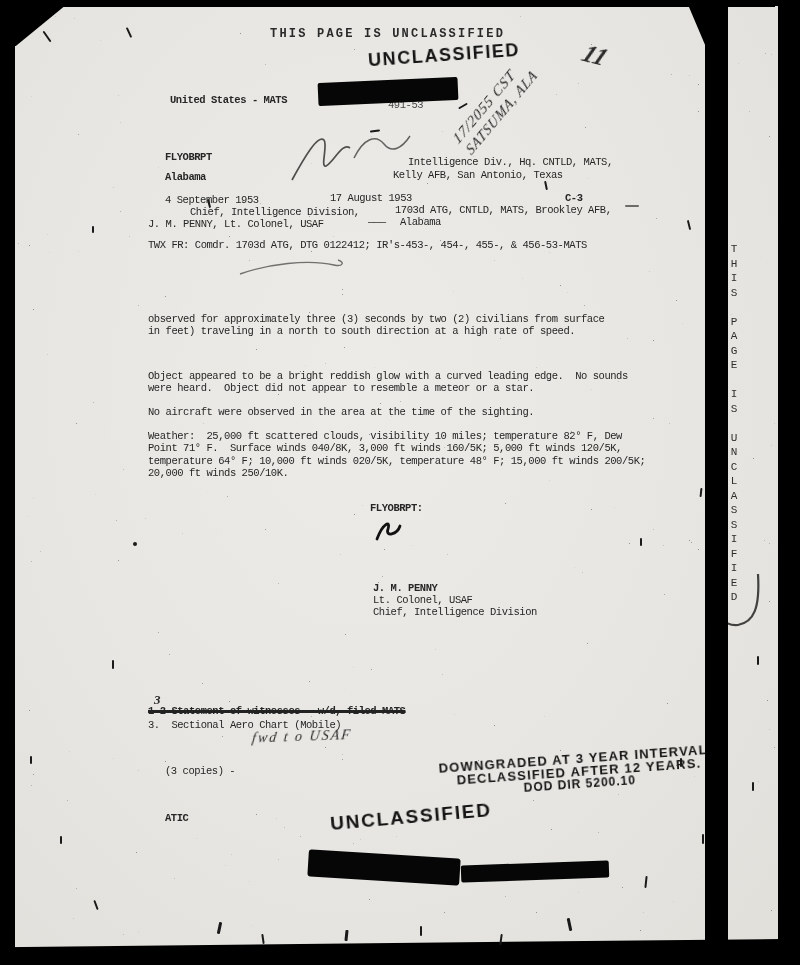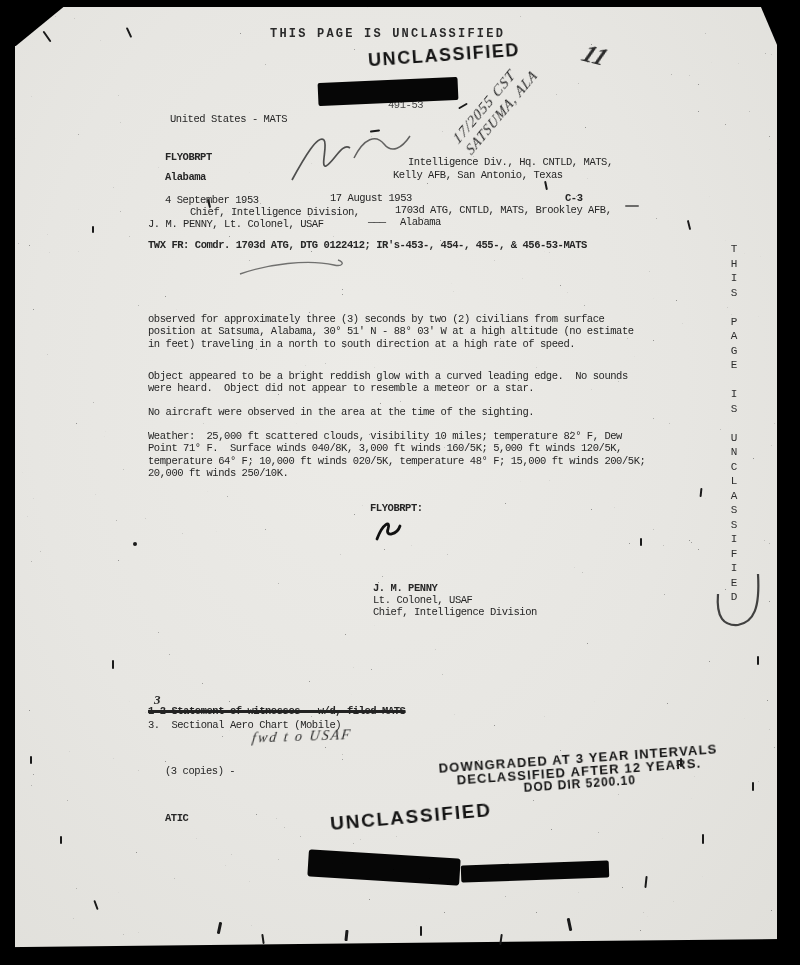--- a/index.html
+++ b/index.html
@@ -1,18 +1,18 @@
 <!DOCTYPE html>
 <html><head>
 <meta charset="utf-8">
 <style>
   * { margin:0; padding:0; box-sizing:border-box; }
   html,body { width:800px; height:965px; background:#000; overflow:hidden; }
   #canvas {
-    position:relative; width:800px; height:965px; background:#bef264;
+    position:relative; width:728px; height:965px; background:#bef264;
     font-family:"Liberation Mono","DejaVu Sans Mono",monospace;
   }
   #paper {
     position:absolute; left:14px; top:6px; width:764px; height:944px;
     background:radial-gradient(ellipse at 45% 40%, #ecebe7 0%, #e7e6e2 55%, #e0dfda 100%);
   }
   .t {
     position:absolute; font-family:"Liberation Mono","DejaVu Sans Mono",monospace;
     font-size:10.5px; letter-spacing:-0.45px; color:#262626; white-space:pre;
     filter:blur(0.2px);
@@ -42,21 +42,21 @@
 <body>
 
 <div id="canvas">
 
   <div id="paper"></div>
 
   <div class="t" style="left:270px; top:27px; font-size:12px; letter-spacing:2.2px; font-weight:bold; color:#2a2a2a;">THIS PAGE IS UNCLASSIFIED</div>
 
   <div class="stamp" style="left:368px; top:45px; font-size:18px; letter-spacing:1.6px; transform:rotate(-4deg);">UNCLASSIFIED</div>
 
-  <div class="t" style="left:170px; top:113px; font-weight:normal;">United States - MATS</div>
+  <div class="t" style="left:170px; top:94px; font-weight:bold;">United States - MATS</div>
 
   <div class="t" style="left:388px; top:99px; color:#4a4a4a; z-index:4;">491-53</div>
 
   <div class="redaction" style="left:318px; top:80px; width:140px; height:23px; transform:rotate(-2.5deg); z-index:5; border-radius:2px;"></div>
 
   <div style="position:absolute; left:449px; top:136px; transform:rotate(-50deg); transform-origin:0 0;">
     <div class="hand" style="position:static; font-size:15px; letter-spacing:1px; transform:skewX(-10deg);">17/2055 CST</div>
     <div class="hand" style="position:static; font-size:14px; letter-spacing:1px; transform:skewX(-10deg); margin-top:1px;">SATSUMA, ALA</div>
   </div>
 
@@ -76,30 +76,29 @@
   <div class="t" style="left:330px; top:192px;">17 August 1953</div>
   <div class="t" style="left:565px; top:192px; font-weight:bold;">C-3</div>
 
   <div class="t" style="left:190px; top:206px;">Chief, Intelligence Division,</div>
   <div class="t" style="left:395px; top:204px;">1703d ATG, CNTLD, MATS, Brookley AFB,</div>
 
   <div class="t" style="left:148px; top:218px;">J. M. PENNY, Lt. Colonel, USAF</div>
   <div class="t" style="left:368px; top:216px; color:#333;">———</div>
   <div class="t" style="left:400px; top:216px;">Alabama</div>
 
-  <div class="t" style="left:148px; top:239px; font-weight:bold;">TWX FR: Comdr. 1703d ATG, DTG 0122412; IR's-453-, 454-, 455-, &amp; 456-53-MATS</div>
+  <div class="t" style="left:148px; top:239px; font-weight:normal;">TWX FR: Comdr. 1703d ATG, DTG 0122412; IR's-453-, 454-, 455-, &amp; 456-53-MATS</div>
 
   <svg class="overlay" style="left:238px; top:256px;" width="120" height="22">
     <path d="M2 18 C30 8 70 3 96 9 C105 11 107 6 100 4" fill="none" stroke="#3c3c3c" stroke-width="1.4" opacity="0.7"></path>
   </svg>
 
 
   <div class="para" style="left:148px; top:313px;">
     <div class="line">observed for approximately three (3) seconds by two (2) civilians from surface</div>
-    <div class="line">position at Satsuma, Alabama, 30° 51' N - 88° 03' W at a high altitude (no estimate</div>
     <div class="line">in feet) traveling in a north to south direction at a high rate of speed.</div>
   </div>
 
   <div class="para" style="left:148px; top:370px;">
     <div class="line">Object appeared to be a bright reddish glow with a curved leading edge.  No sounds</div>
     <div class="line">were heard.  Object did not appear to resemble a meteor or a star.</div>
   </div>
 
   <div class="para" style="left:148px; top:406px;">
     <div class="line">No aircraft were observed in the area at the time of the sighting.</div>

